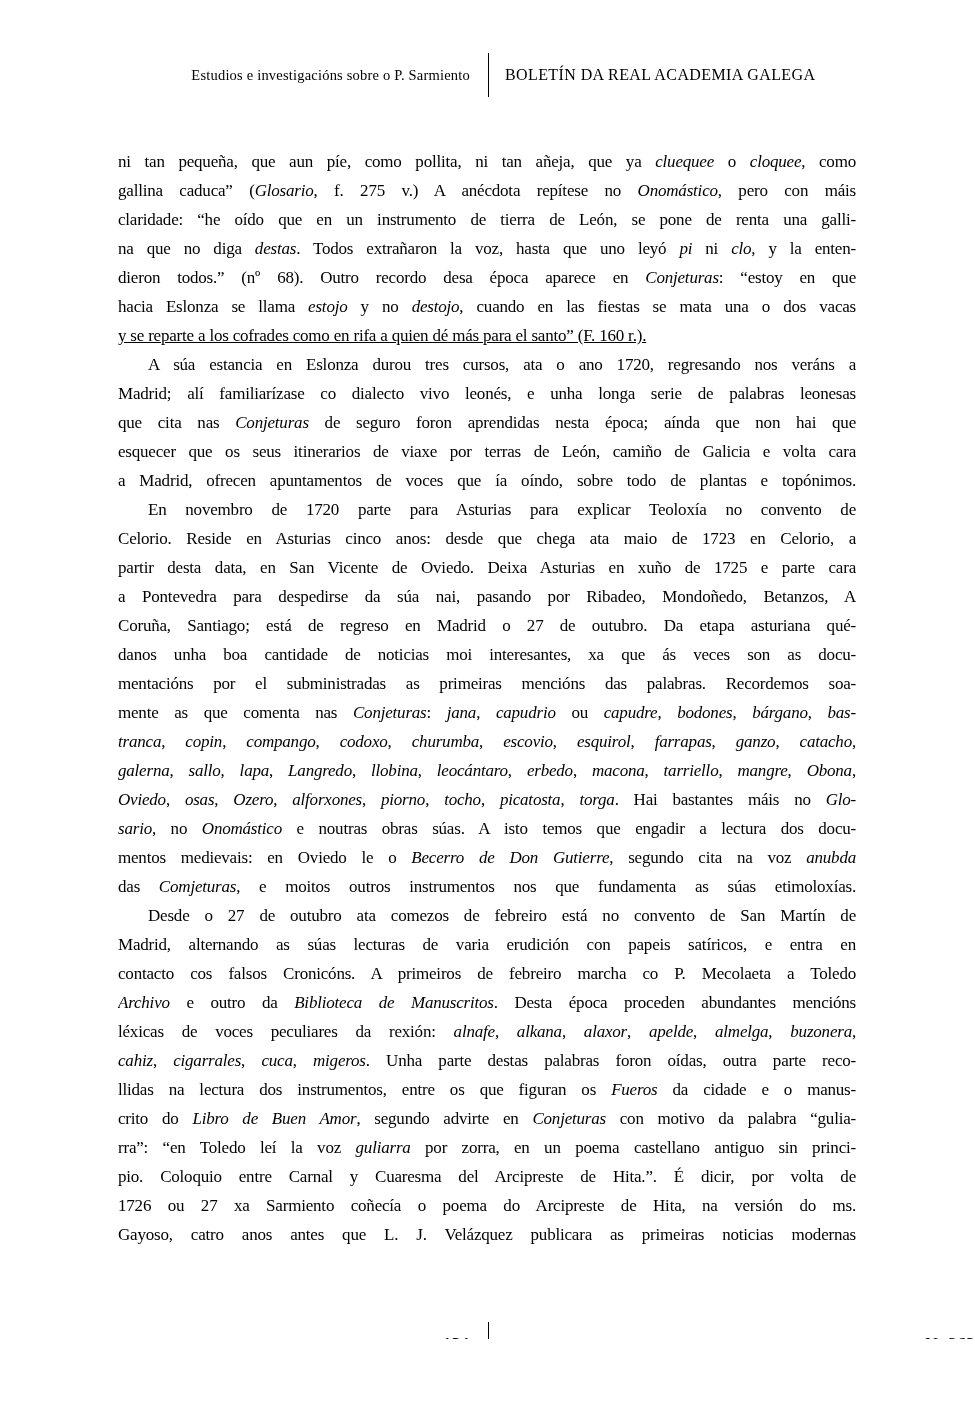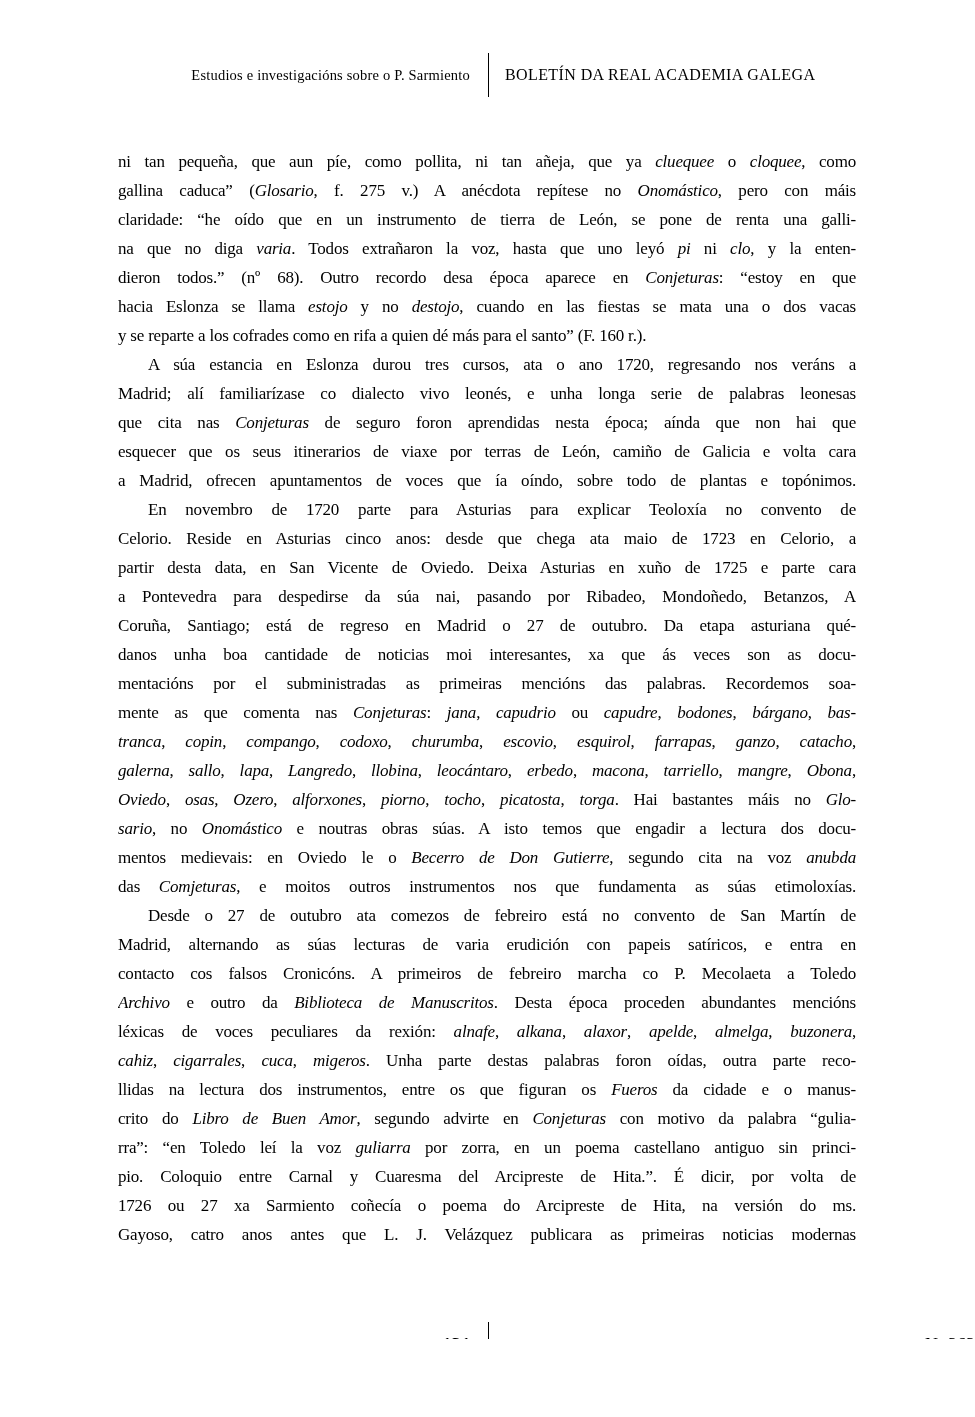--- a/index.html
+++ b/index.html
@@ -55,21 +55,21 @@
     font-size: 17px;
     line-height: 29px;
     height: 29px;
     letter-spacing: -0.2px;
     text-align: justify;
     text-align-last: justify;
     overflow: hidden;
     white-space: normal;
   }
   .line.indent { text-indent: 30px; }
-  .line.para-end { text-align-last: left; }
+  .line.para-end { text-align-last: left; text-decoration: underline; }
   
   .footer {
     position: absolute;
     top: 1322px;
     left: 0;
     width: 100%;
     height: 46px;
     display: flex;
     align-items: center;
   }
@@ -95,21 +95,21 @@
   <div class="running-head">
     <span class="left">Estudios e investigacións sobre o P. Sarmiento</span>
     <span class="vdivider"></span>
     <span class="right">BOLETÍN DA REAL ACADEMIA GALEGA</span>
   </div>
 
   <div class="body-text">
       <div class="line">ni tan pequeña, que aun píe, como pollita, ni tan añeja, que ya <i>cluequee</i> o <i>cloquee</i>, como</div>
       <div class="line">gallina caduca” (<i>Glosario</i>, f. 275 v.) A anécdota repítese no <i>Onomástico</i>, pero con máis</div>
       <div class="line">claridade: “he oído que en un instrumento de tierra de León, se pone de renta una galli-</div>
-      <div class="line">na que no diga <i>varia</i>. Todos extrañaron la voz, hasta que uno leyó <i>pi</i> ni <i>clo</i>, y la enten-</div>
+      <div class="line">na que no diga <i>destas</i>. Todos extrañaron la voz, hasta que uno leyó <i>pi</i> ni <i>clo</i>, y la enten-</div>
       <div class="line">dieron todos.” (nº 68). Outro recordo desa época aparece en <i>Conjeturas</i>: “estoy en que</div>
       <div class="line">hacia Eslonza se llama <i>estojo</i> y no <i>destojo</i>, cuando en las fiestas se mata una o dos vacas</div>
       <div class="line para-end">y se reparte a los cofrades como en rifa a quien dé más para el santo” (F. 160 r.).</div>
       <div class="line indent">A súa estancia en Eslonza durou tres cursos, ata o ano 1720, regresando nos veráns a</div>
       <div class="line">Madrid; alí familiarízase co dialecto vivo leonés, e unha longa serie de palabras leonesas</div>
       <div class="line">que cita nas <i>Conjeturas</i> de seguro foron aprendidas nesta época; aínda que non hai que</div>
       <div class="line">esquecer que os seus itinerarios de viaxe por terras de León, camiño de Galicia e volta cara</div>
       <div class="line">a Madrid, ofrecen apuntamentos de voces que ía oíndo, sobre todo de plantas e topónimos.</div>
       <div class="line indent">En novembro de 1720 parte para Asturias para explicar Teoloxía no convento de</div>
       <div class="line">Celorio. Reside en Asturias cinco anos: desde que chega ata maio de 1723 en Celorio, a</div>

